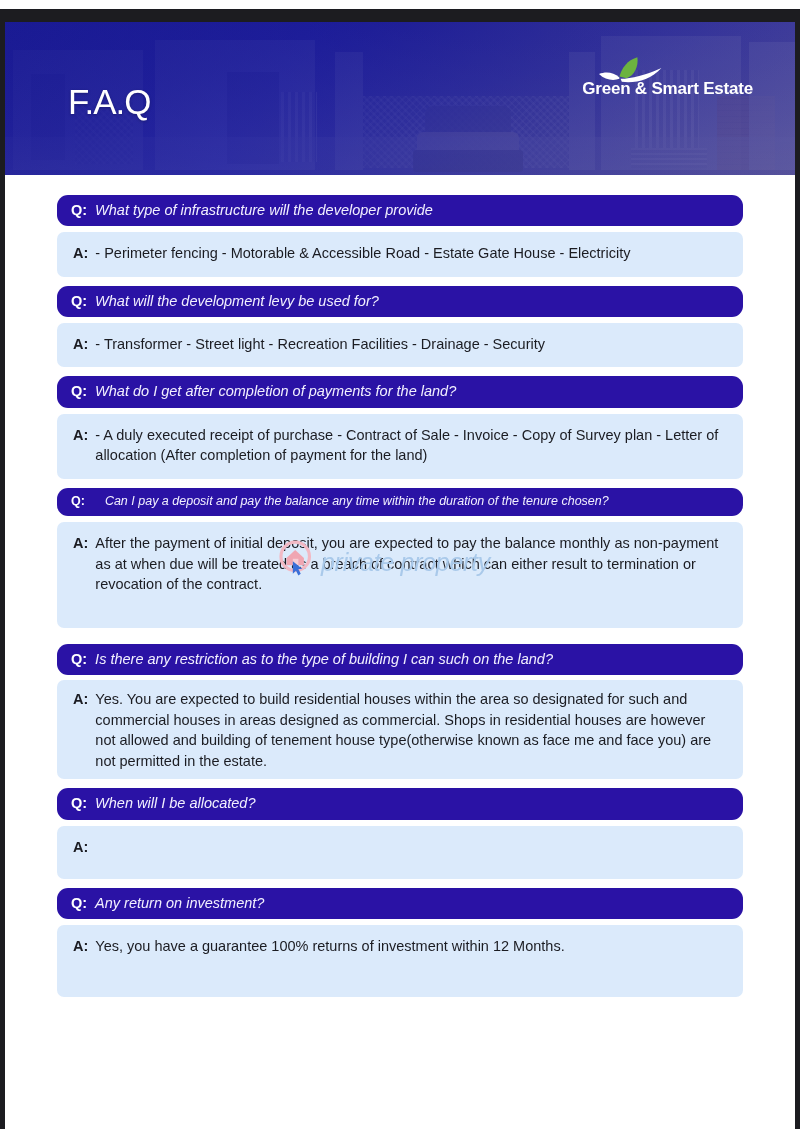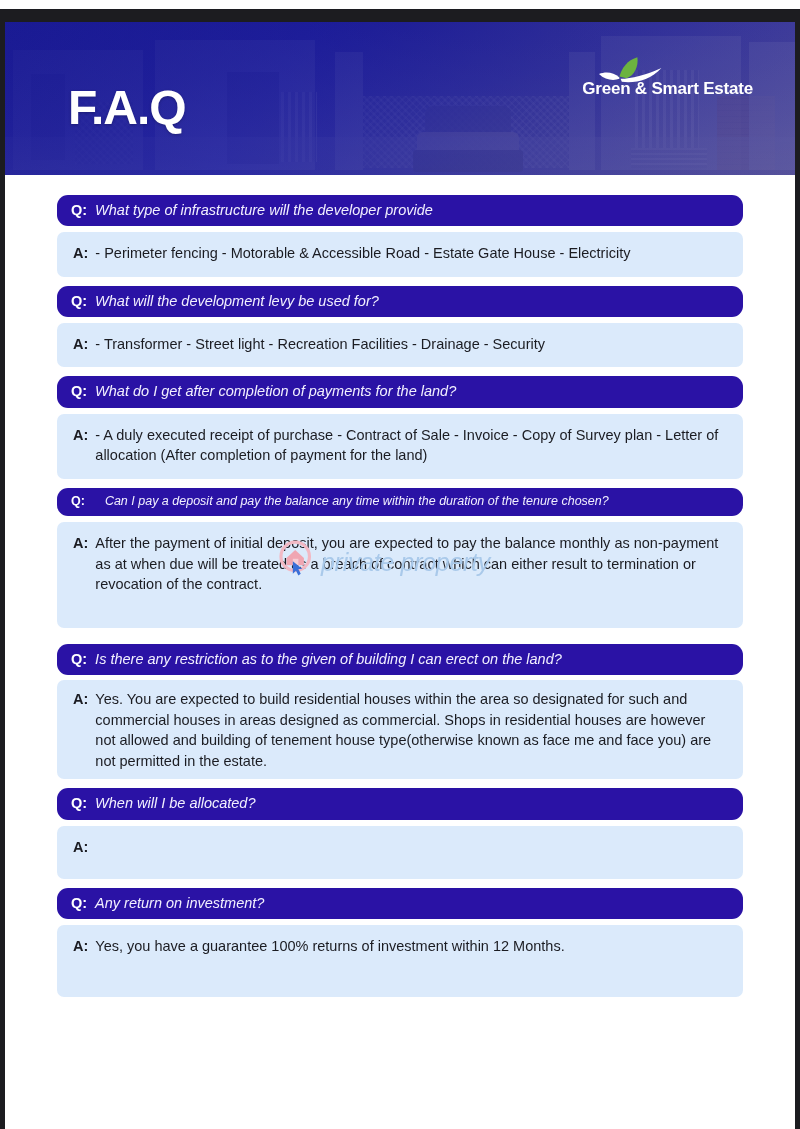--- a/index.html
+++ b/index.html
@@ -122,22 +122,22 @@
     position: absolute;
     inset: 0;
     background: radial-gradient(120% 160% at 50% 0%, rgba(10,10,120,0.25), rgba(60,55,140,0.15) 60%, rgba(110,105,165,0.25) 100%);
   }
 
   #faq-title {
     position: absolute;
     left: 63px;
     top: 62px;
     color: #ffffff;
-    font-size: 48px;
-    font-weight: bold;
+    font-size: 35px;
+    font-weight: normal;
     letter-spacing: -1px;
     line-height: 1;
     text-shadow: 0 1px 3px rgba(0,0,0,0.25);
   }
 
   
   #brand {
     position: absolute;
     right: 42px;
     top: 56px;
@@ -360,21 +360,21 @@
       <div class="a-box" style="padding-bottom:33px;">
         <span class="a-label">A:</span>
         <span class="a-body para">After the payment of initial deposit, you are expected to pay the balance monthly as non-payment as at when due will be treated as a breach of contract which can either result to termination or revocation of the contract.</span>
       </div>
     </div>
     <div class="spacer-lg"></div>
 
     <div class="qa-block">
       <div class="q-bar">
         <span class="q-label">Q:</span>
-        <span class="q-text">Is there any restriction as to the given of building I can erect on the land?</span>
+        <span class="q-text">Is there any restriction as to the type of building I can such on the land?</span>
       </div>
       <div class="a-box" style="margin-top:5px;padding-top:9px;padding-bottom:8px;">
         <span class="a-label">A:</span>
         <span class="a-body para">Yes. You are expected to build residential houses within the area so designated for such and commercial houses in areas designed as commercial. Shops in residential houses are however not allowed and building of tenement house type(otherwise known as face me and face you) are not permitted in the estate.</span>
       </div>
     </div>
     <div class="spacer"></div>
 
     <div class="qa-block">
       <div class="q-bar">

